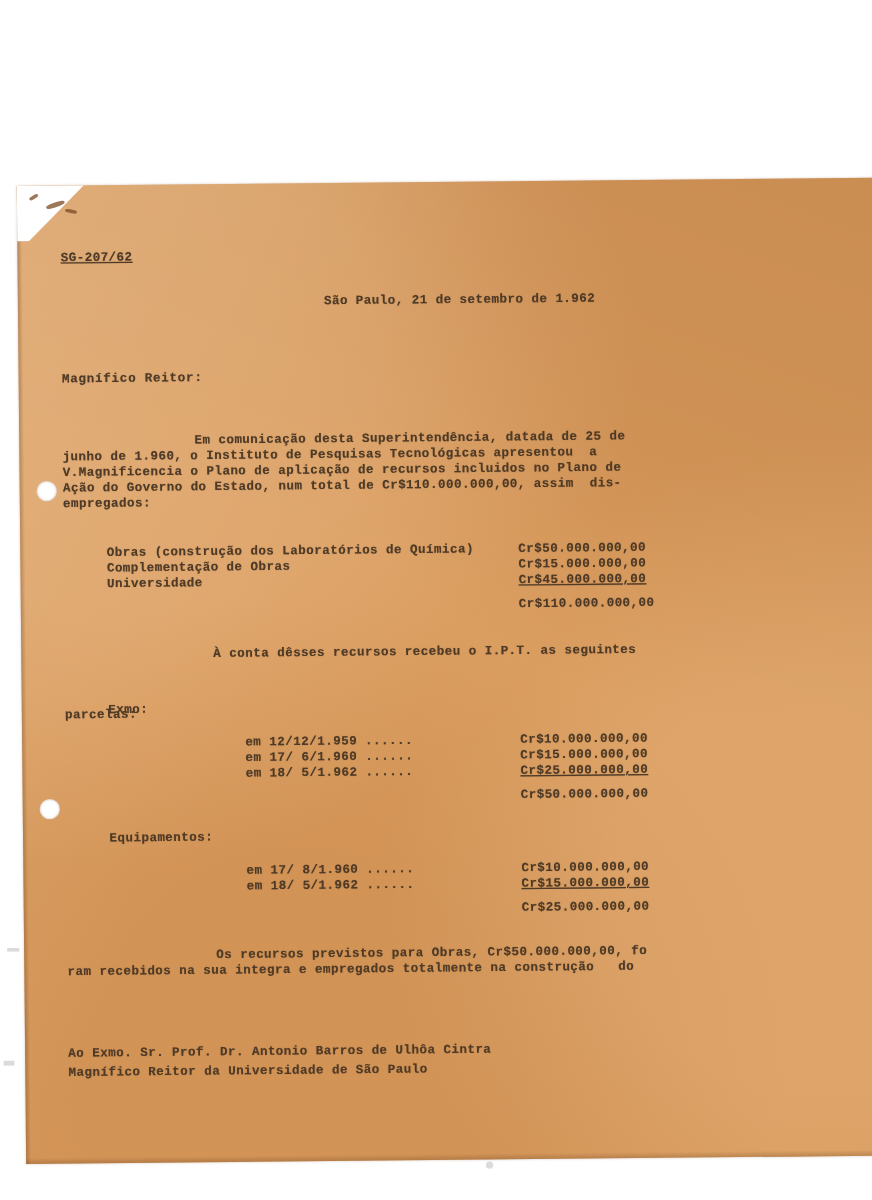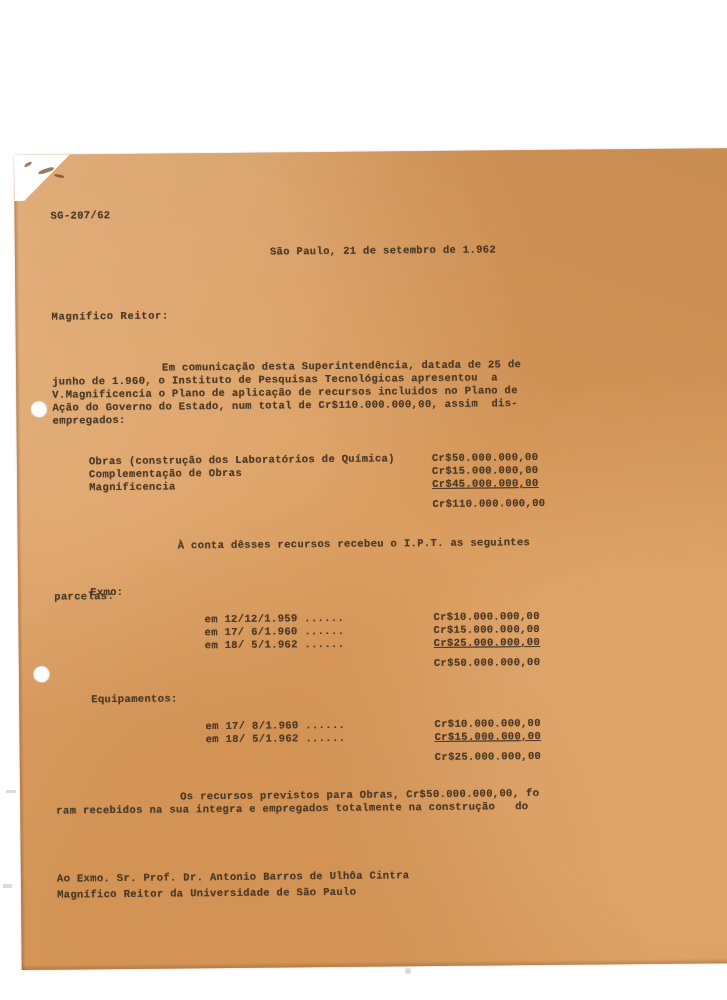--- a/index.html
+++ b/index.html
@@ -98,21 +98,21 @@
     inset: 0;
     color: #4e3a26;
     font-size: 10.5px;
     letter-spacing: 0.35px;
     line-height: 13.2px;
     font-weight: 700;
     text-shadow: 0 0 0.8px rgba(78,58,38,0.55);
   }
   .ln { position: absolute; white-space: pre; }
 
-  #ref-code { left: 36px;  top: 55px; }
+  #ref-code { left: 36px;  top: 55px; text-decoration: underline; }
   #date-line { left: 255px; top: 93px; }
   #salutation { left: 36px; top: 156px; letter-spacing: 0.6px; }
 
   .body-line { left: 36px; }
   #b1 { top: 208px; }
   #b2 { top: 221px; }
   #b3 { top: 234px; }
   #b4 { top: 247px; }
   #b5 { top: 260px; }
 
@@ -187,21 +187,21 @@
       <div class="ln body-line" id="b1" style="left:146px;">Em comunicação desta Superintendência, datada de 25 de</div>
       <div class="ln body-line" id="b2">junho de 1.960, o Instituto de Pesquisas Tecnológicas apresentou  a</div>
       <div class="ln body-line" id="b3">V.Magnificencia o Plano de aplicação de recursos incluidos no Plano de</div>
       <div class="ln body-line" id="b4">Ação do Governo do Estado, num total de Cr$110.000.000,00, assim  dis-</div>
       <div class="ln body-line" id="b5">empregados:</div>
 
       <div class="ln alloc-label" id="a1l">Obras (construção dos Laboratórios de Química)</div>
       <div class="ln alloc-value" id="a1v">Cr$50.000.000,00</div>
       <div class="ln alloc-label" id="a2l">Complementação de Obras</div>
       <div class="ln alloc-value" id="a2v">Cr$15.000.000,00</div>
-      <div class="ln alloc-label" id="a3l">Magnificencia</div>
+      <div class="ln alloc-label" id="a3l">Universidade</div>
       <div class="ln alloc-value" id="a3v">Cr$45.000.000,00</div>
       <div class="ln" id="atotal">Cr$110.000.000,00</div>
 
       <div class="ln" id="p1" style="left:160px;">À conta dêsses recursos recebeu o I.P.T. as seguintes</div>
       <div class="ln" id="p2">parcelas:</div>
 
       <div class="ln" id="sec-obras">Exmo:</div>
       <div class="ln inst-label" id="o1l">em 12/12/1.959 ......</div>
       <div class="ln inst-value" id="o1v">Cr$10.000.000,00</div>
       <div class="ln inst-label" id="o2l">em 17/ 6/1.960 ......</div>

